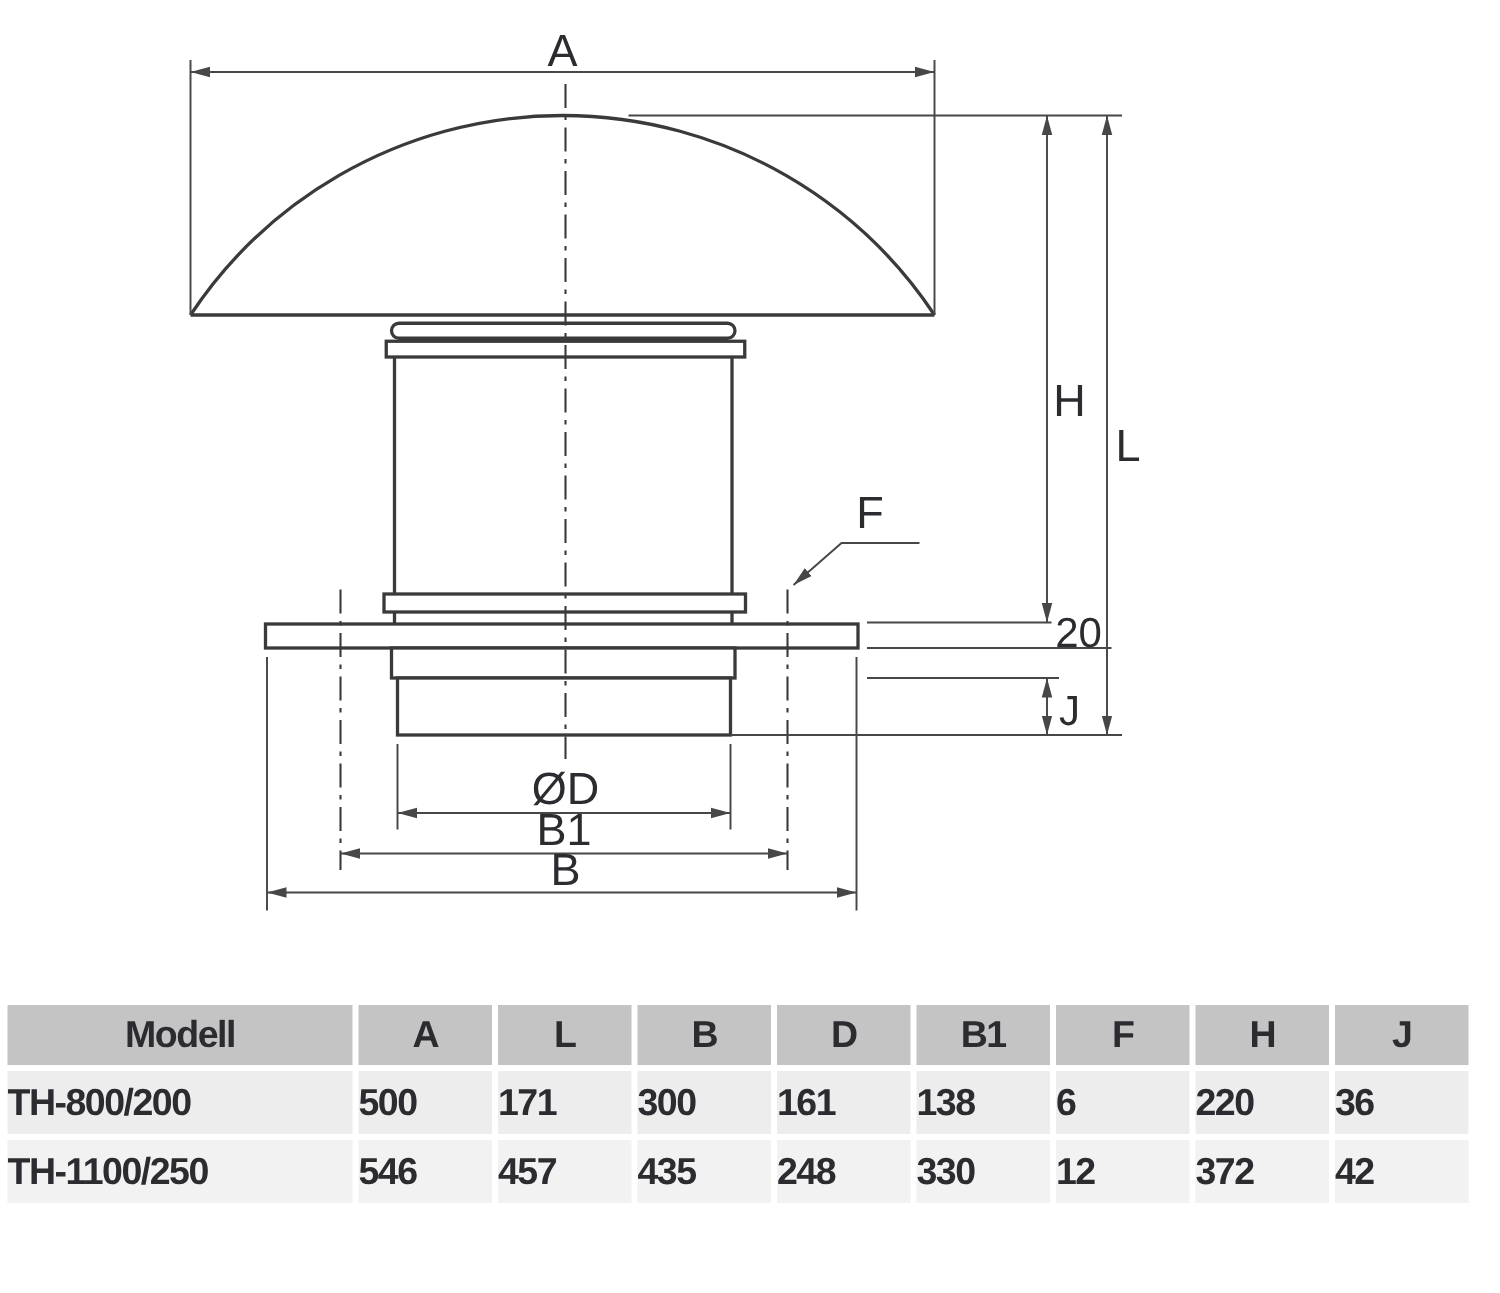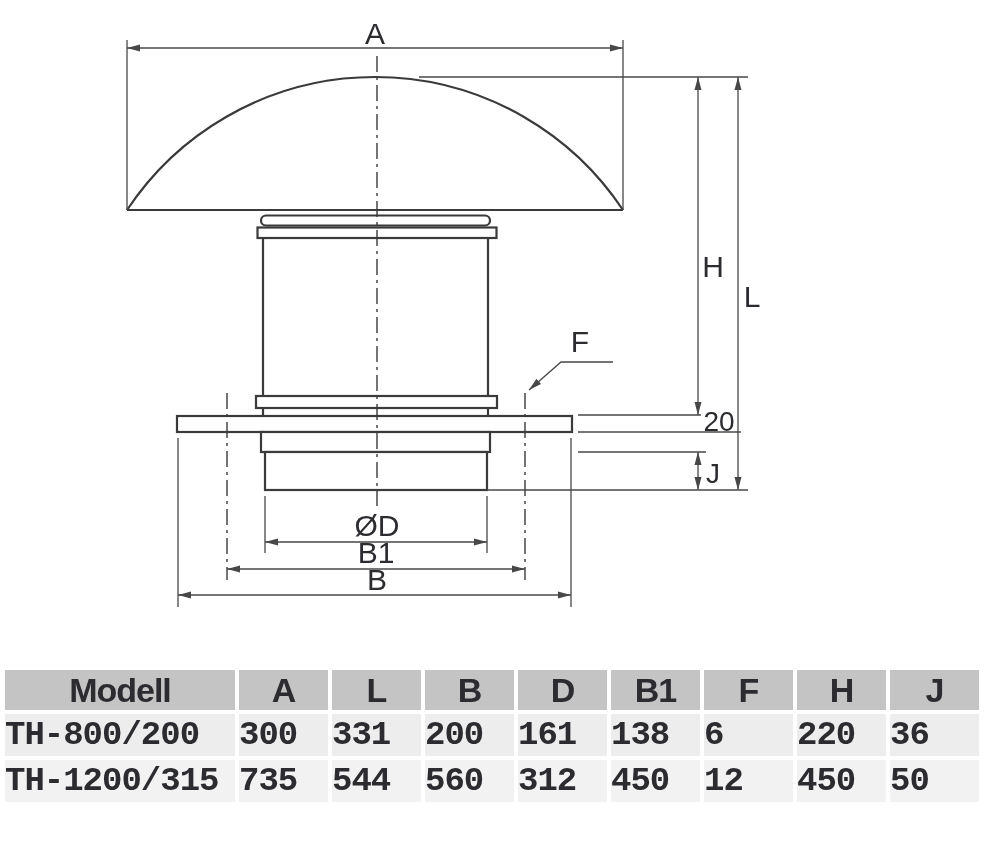--- a/index.html
+++ b/index.html
@@ -35,35 +35,34 @@
     position:absolute;left:1px;top:666px;
     width:982px;
     border-collapse:separate;
     border-spacing:4px;
     table-layout:fixed;
     background:var(--page-bg);
   }
   .dim-table th,.dim-table td{
     font-family:"Liberation Sans",sans-serif;
     font-weight:bold;
-    font-size:34px;
+    font-size:25px;
     letter-spacing:-1px;
     color:var(--text-color);
     vertical-align:middle;
     overflow:hidden;
     white-space:nowrap;
   }
   .dim-table th{
     background:var(--header-bg);
     height:40px;
   }
   .dim-table td{
     background:var(--row-bg);
     height:42px;
-    font-family:Liberation Mono, monospace;
   }
   .dim-table tr:nth-child(2) td{background:var(--row-bg-alt);}
   .dim-table th:first-child,.dim-table td:first-child{width:230px;}
 </style>
 </head>
 <body>
 
 <div class="page">
 
   <svg class="drawing" viewBox="0 0 1000 655">
@@ -138,36 +137,36 @@
           <th>D</th>
           <th>B1</th>
           <th>F</th>
           <th>H</th>
           <th>J</th>
         </tr>
     </thead>
     <tbody>
         <tr>
           <td>TH-800/200</td>
+          <td>500</td>
+          <td>171</td>
           <td>300</td>
-          <td>331</td>
-          <td>200</td>
           <td>161</td>
           <td>138</td>
           <td>6</td>
           <td>220</td>
           <td>36</td>
         </tr>
         <tr>
-          <td>TH-1200/315</td>
-          <td>735</td>
-          <td>544</td>
-          <td>560</td>
-          <td>312</td>
-          <td>450</td>
+          <td>TH-1100/250</td>
+          <td>546</td>
+          <td>457</td>
+          <td>435</td>
+          <td>248</td>
+          <td>330</td>
           <td>12</td>
-          <td>450</td>
-          <td>50</td>
+          <td>372</td>
+          <td>42</td>
         </tr>
       </tbody>
   </table>
 
 </div>
 
 </body></html>

